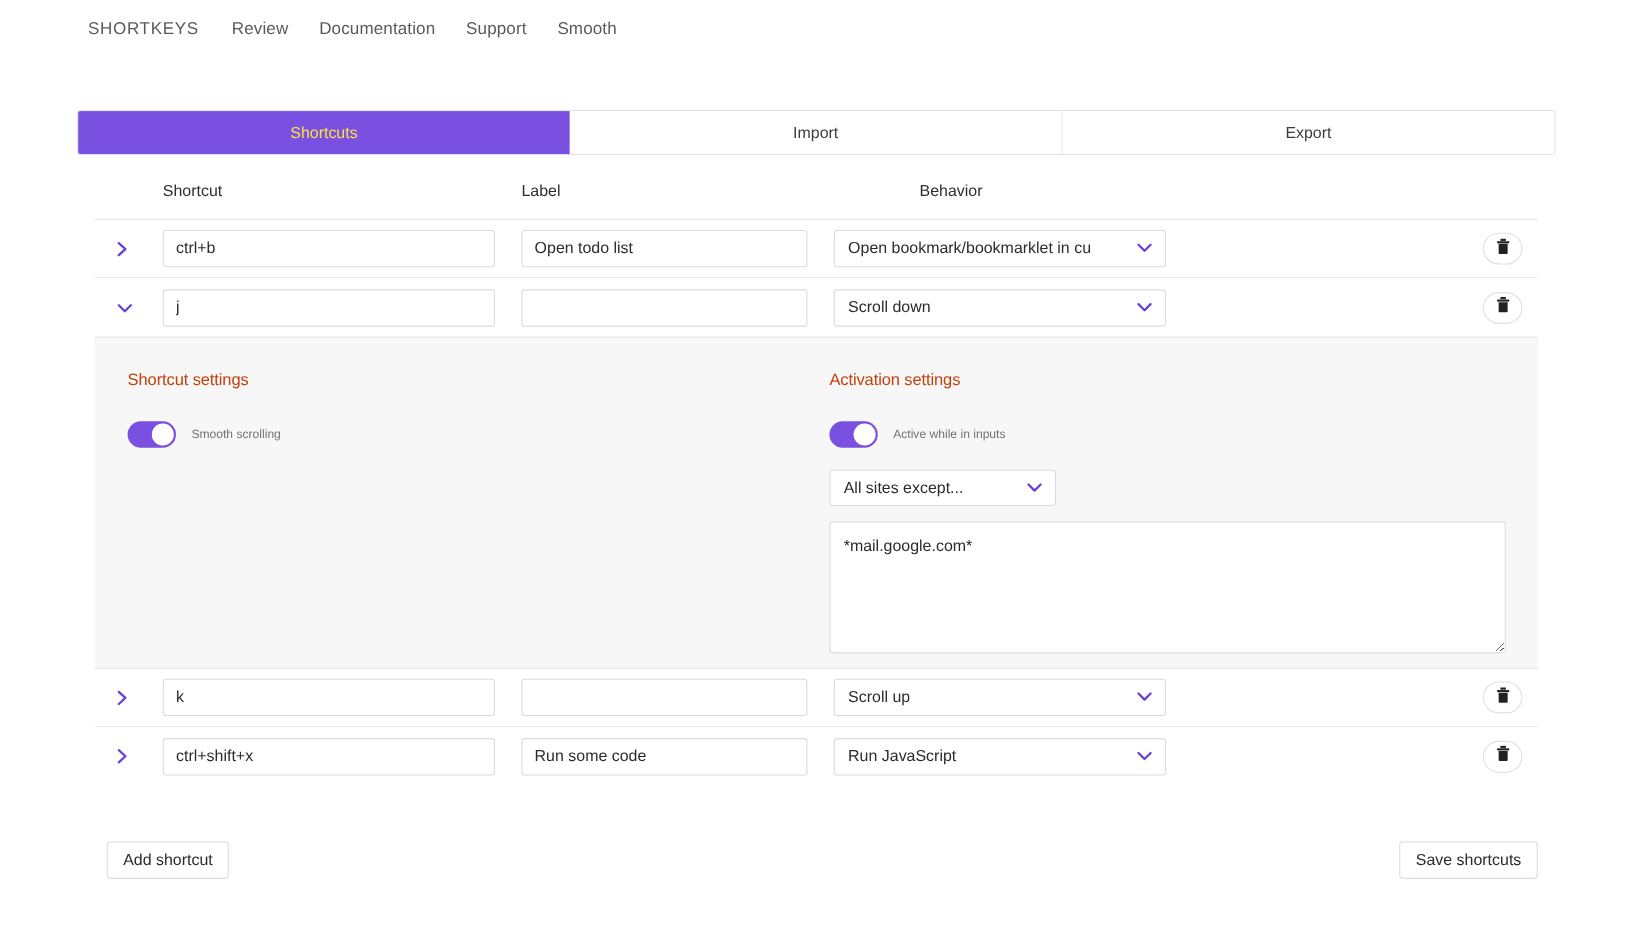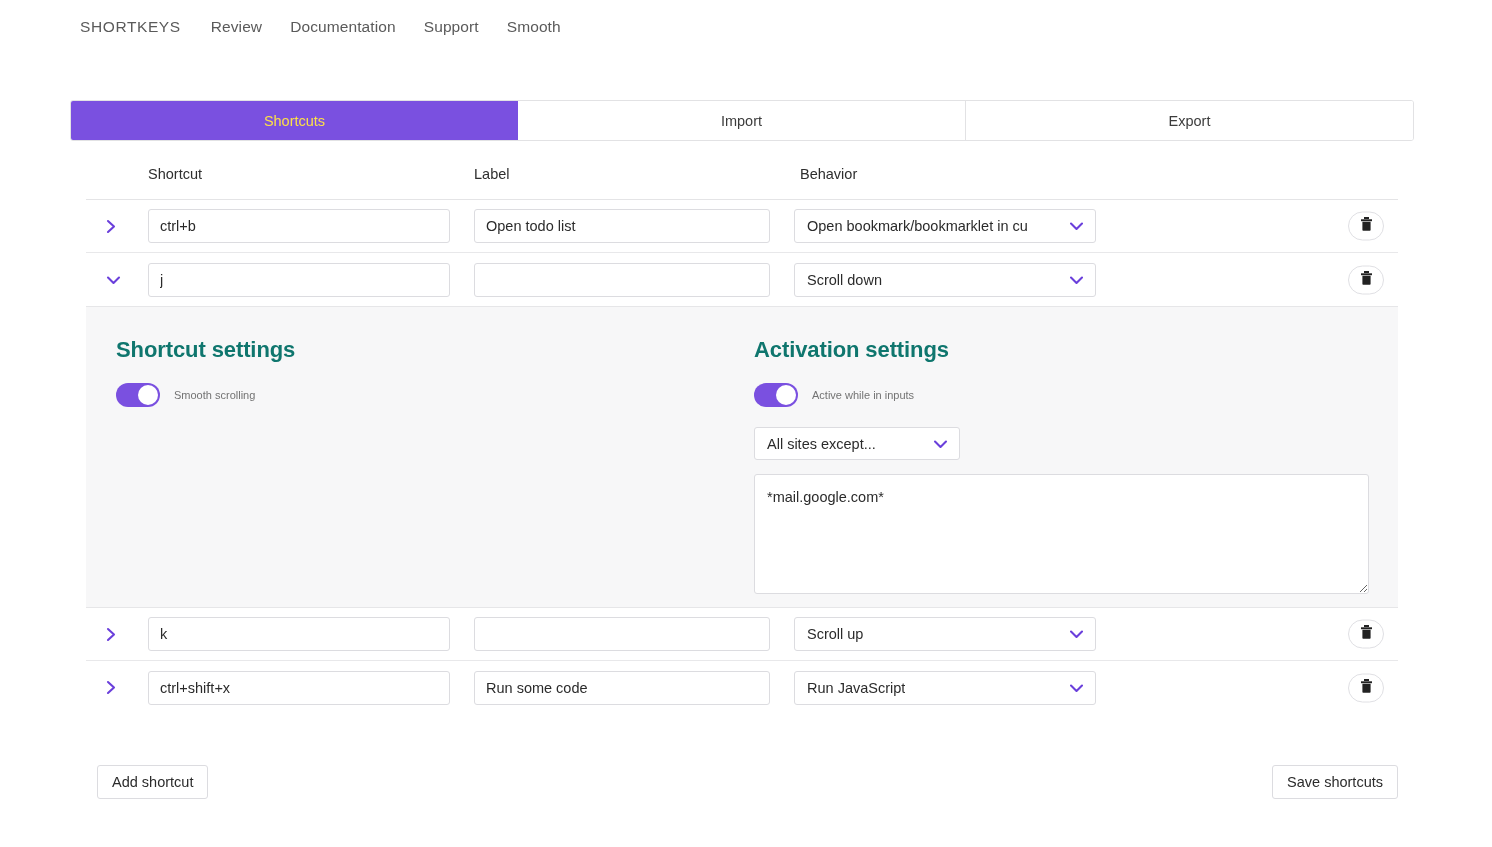--- a/index.html
+++ b/index.html
@@ -63,21 +63,21 @@
     width: 1312px; height: 34px;
     border-bottom: 1px solid #e4e4e6;
   }
   .thead .th {
     position: absolute; top: 0;
     font-size: 14.5px; color: #2e2e2e;
     font-weight: 400;
   }
   .th-shortcut { left: 62px; }
   .th-label    { left: 388px; }
-  .th-behavior { left: 714px; }
+  .th-behavior { left: 750px; }
 
   
   .rows { position: absolute; left: 86px; top: 200px; width: 1312px; }
   .row {
     position: relative;
     height: 53px;
     display: flex; align-items: center;
     border-bottom: 1px solid #e8e8ea;
   }
   .row.nb { border-bottom: none; }
@@ -96,21 +96,21 @@
     border-radius: 3px;
     background: #fff;
     font-size: 14.5px;
     color: #2b2b2b;
     padding: 0 11px;
     font-family: "Liberation Sans", sans-serif;
     outline: none;
   }
   .inp::placeholder { color: #b3b3b8; }
   .inp-shortcut { width: 302px; margin-left: 16px; }
-  .inp-label    { width: 296px; margin-left: 24px; }
+  .inp-label    { width: 260px; margin-left: 24px; }
 
   .sel {
     position: relative;
     width: 302px; height: 34px;
     margin-left: 24px;
     border: 1px solid #dcdce0;
     border-radius: 3px;
     background: #fff;
     display: flex; align-items: center;
     padding: 0 34px 0 12px;
@@ -144,21 +144,21 @@
     height: 302px;
     background: #f7f7f8;
     border: 1px solid #e6e6e8;
     border-left: none; border-right: none;
   }
   .settings .col-left  { position: absolute; left: 30px;  top: 0; width: 600px; }
   .settings .col-right { position: absolute; left: 668px; top: 0; width: 620px; }
   .settings h3 {
     margin: 0; padding: 0;
     position: absolute; top: 30px;
-    font-size: 22px; font-weight: 700; color: #0f766e;
+    font-size: 15px; font-weight: 400; color: #c2410c;
     letter-spacing: -0.1px;
   }
   .toggle-row {
     position: absolute; top: 76px;
     display: flex; align-items: center;
   }
   .switch {
     width: 44px; height: 24px;
     border-radius: 12px;
     background: #7a50e0;

